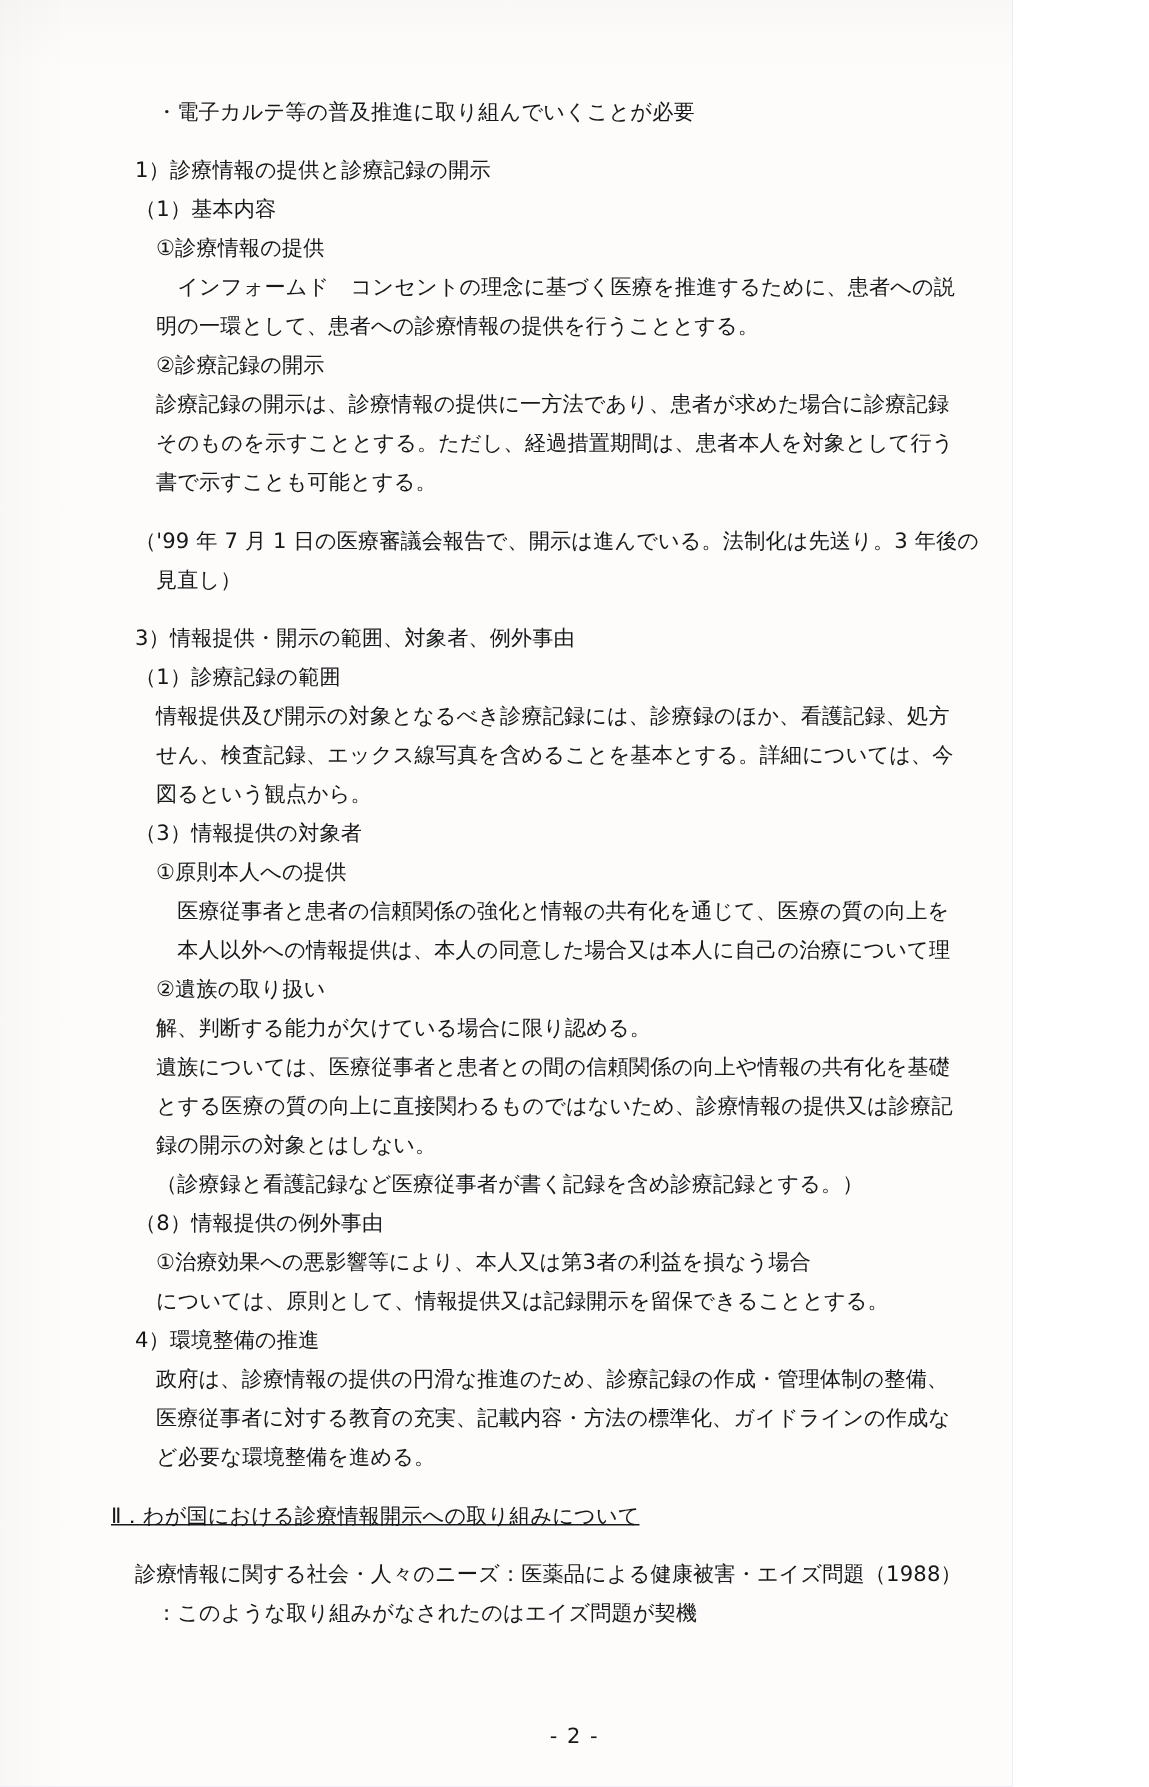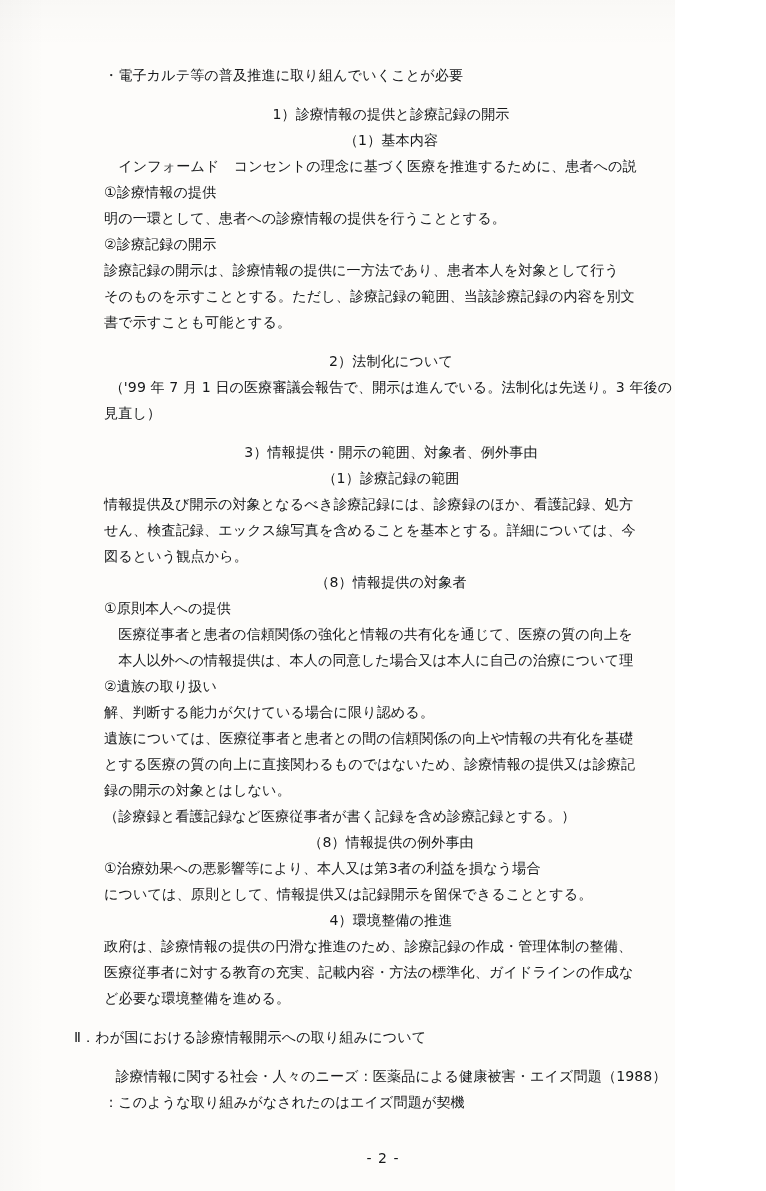--- a/index.html
+++ b/index.html
@@ -39,65 +39,65 @@
     line-height: 26px;
     letter-spacing: 0.1px;
   }
   .line {
     white-space: pre-wrap;
     margin: 0;
   }
   .blank {
     height: 13px;
   }
-  .i1 { padding-left: 16px; text-align: center; }
+  .i1 { padding-left: 16px; }
   .i2 { padding-left: 30px; }
   .footer {
     position: absolute;
     left: 0;
     top: 1150px;
     width: 766px;
     text-align: center;
     font-size: 14px;
     color: #16181a;
     letter-spacing: 1px;
   }
   .section-head {
     padding-left: 0;
+    text-decoration: underline;
   }
 </style>
 </head>
 <body>
 
 <div class="page">
   <div class="paper"></div>
 
   <div class="content" id="body-root">
       <p class="line i2">・電子カルテ等の普及推進に取り組んでいくことが必要</p>
       <div class="blank"></div>
       <p class="line i1">1）診療情報の提供と診療記録の開示</p>
       <p class="line i1">（1）基本内容</p>
+      <p class="line i2">①診療情報の提供</p>
       <p class="line i2">　インフォームド　コンセントの理念に基づく医療を推進するために、患者への説</p>
-      <p class="line i2">①診療情報の提供</p>
       <p class="line i2">明の一環として、患者への診療情報の提供を行うこととする。</p>
       <p class="line i2">②診療記録の開示</p>
-      <p class="line i2">診療記録の開示は、診療情報の提供に一方法であり、患者本人を対象として行う</p>
-      <p class="line i2">そのものを示すこととする。ただし、診療記録の範囲、当該診療記録の内容を別文</p>
+      <p class="line i2">診療記録の開示は、診療情報の提供に一方法であり、患者が求めた場合に診療記録</p>
+      <p class="line i2">そのものを示すこととする。ただし、経過措置期間は、患者本人を対象として行う</p>
       <p class="line i2">書で示すことも可能とする。</p>
       <div class="blank"></div>
-      <p class="line i1">2）法制化について</p>
       <p class="line i1">（'99 年 7 月 1 日の医療審議会報告で、開示は進んでいる。法制化は先送り。3 年後の</p>
       <p class="line i2">見直し）</p>
       <div class="blank"></div>
       <p class="line i1">3）情報提供・開示の範囲、対象者、例外事由</p>
       <p class="line i1">（1）診療記録の範囲</p>
       <p class="line i2">情報提供及び開示の対象となるべき診療記録には、診療録のほか、看護記録、処方</p>
       <p class="line i2">せん、検査記録、エックス線写真を含めることを基本とする。詳細については、今</p>
       <p class="line i2">図るという観点から。</p>
-      <p class="line i1">（8）情報提供の対象者</p>
+      <p class="line i1">（3）情報提供の対象者</p>
       <p class="line i2">①原則本人への提供</p>
       <p class="line i2">　医療従事者と患者の信頼関係の強化と情報の共有化を通じて、医療の質の向上を</p>
       <p class="line i2">　本人以外への情報提供は、本人の同意した場合又は本人に自己の治療について理</p>
       <p class="line i2">②遺族の取り扱い</p>
       <p class="line i2">解、判断する能力が欠けている場合に限り認める。</p>
       <p class="line i2">遺族については、医療従事者と患者との間の信頼関係の向上や情報の共有化を基礎</p>
       <p class="line i2">とする医療の質の向上に直接関わるものではないため、診療情報の提供又は診療記</p>
       <p class="line i2">録の開示の対象とはしない。</p>
       <p class="line i2">（診療録と看護記録など医療従事者が書く記録を含め診療記録とする。）</p>
       <p class="line i1">（8）情報提供の例外事由</p>

